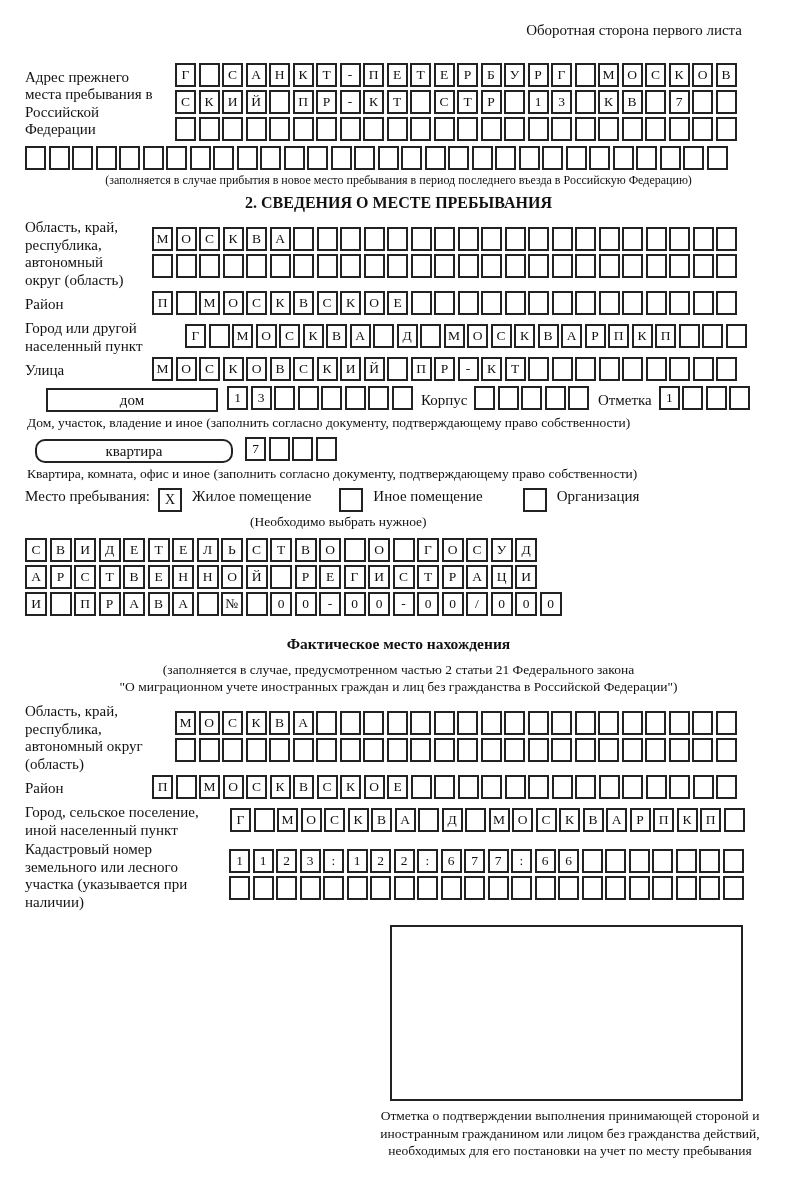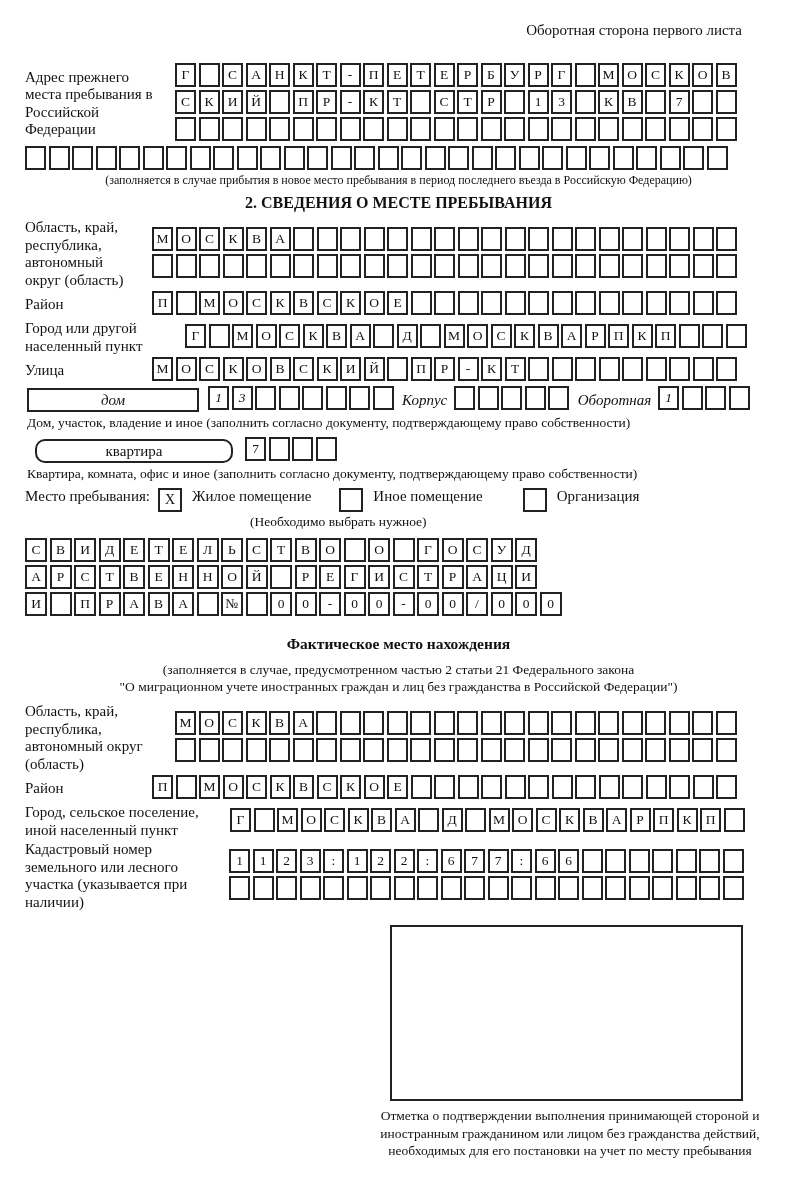--- a/index.html
+++ b/index.html
@@ -319,41 +319,41 @@
         <span class="cell"></span>
         <span class="cell"></span>
         <span class="cell"></span>
         <span class="cell"></span>
         <span class="cell"></span>
         <span class="cell"></span>
         <span class="cell"></span>
       </div>
   </div>
 
-  <div class="frow" style="margin-left:2px;font-style:italic;">
+  <div class="frow" style="margin-left:21px;">
     <div class="widefield wf-dom">дом</div>
     <div class="boxrow">
         <span class="cell">1</span>
         <span class="cell">3</span>
         <span class="cell"></span>
         <span class="cell"></span>
         <span class="cell"></span>
         <span class="cell"></span>
         <span class="cell"></span>
         <span class="cell"></span>
       </div>
     <div class="inline-lbl">Корпус</div>
     <div class="boxrow">
         <span class="cell"></span>
         <span class="cell"></span>
         <span class="cell"></span>
         <span class="cell"></span>
         <span class="cell"></span>
       </div>
-    <div class="inline-lbl">Оборотная</div>
+    <div class="inline-lbl">Отметка</div>
     <div class="boxrow">
         <span class="cell">1</span>
         <span class="cell"></span>
         <span class="cell"></span>
         <span class="cell"></span>
       </div>
   </div>
   <div class="caption-left">Дом, участок, владение и иное (заполнить согласно документу, подтверждающему право собственности)</div>
 
   <div class="frow" style="margin-left:10px;">

